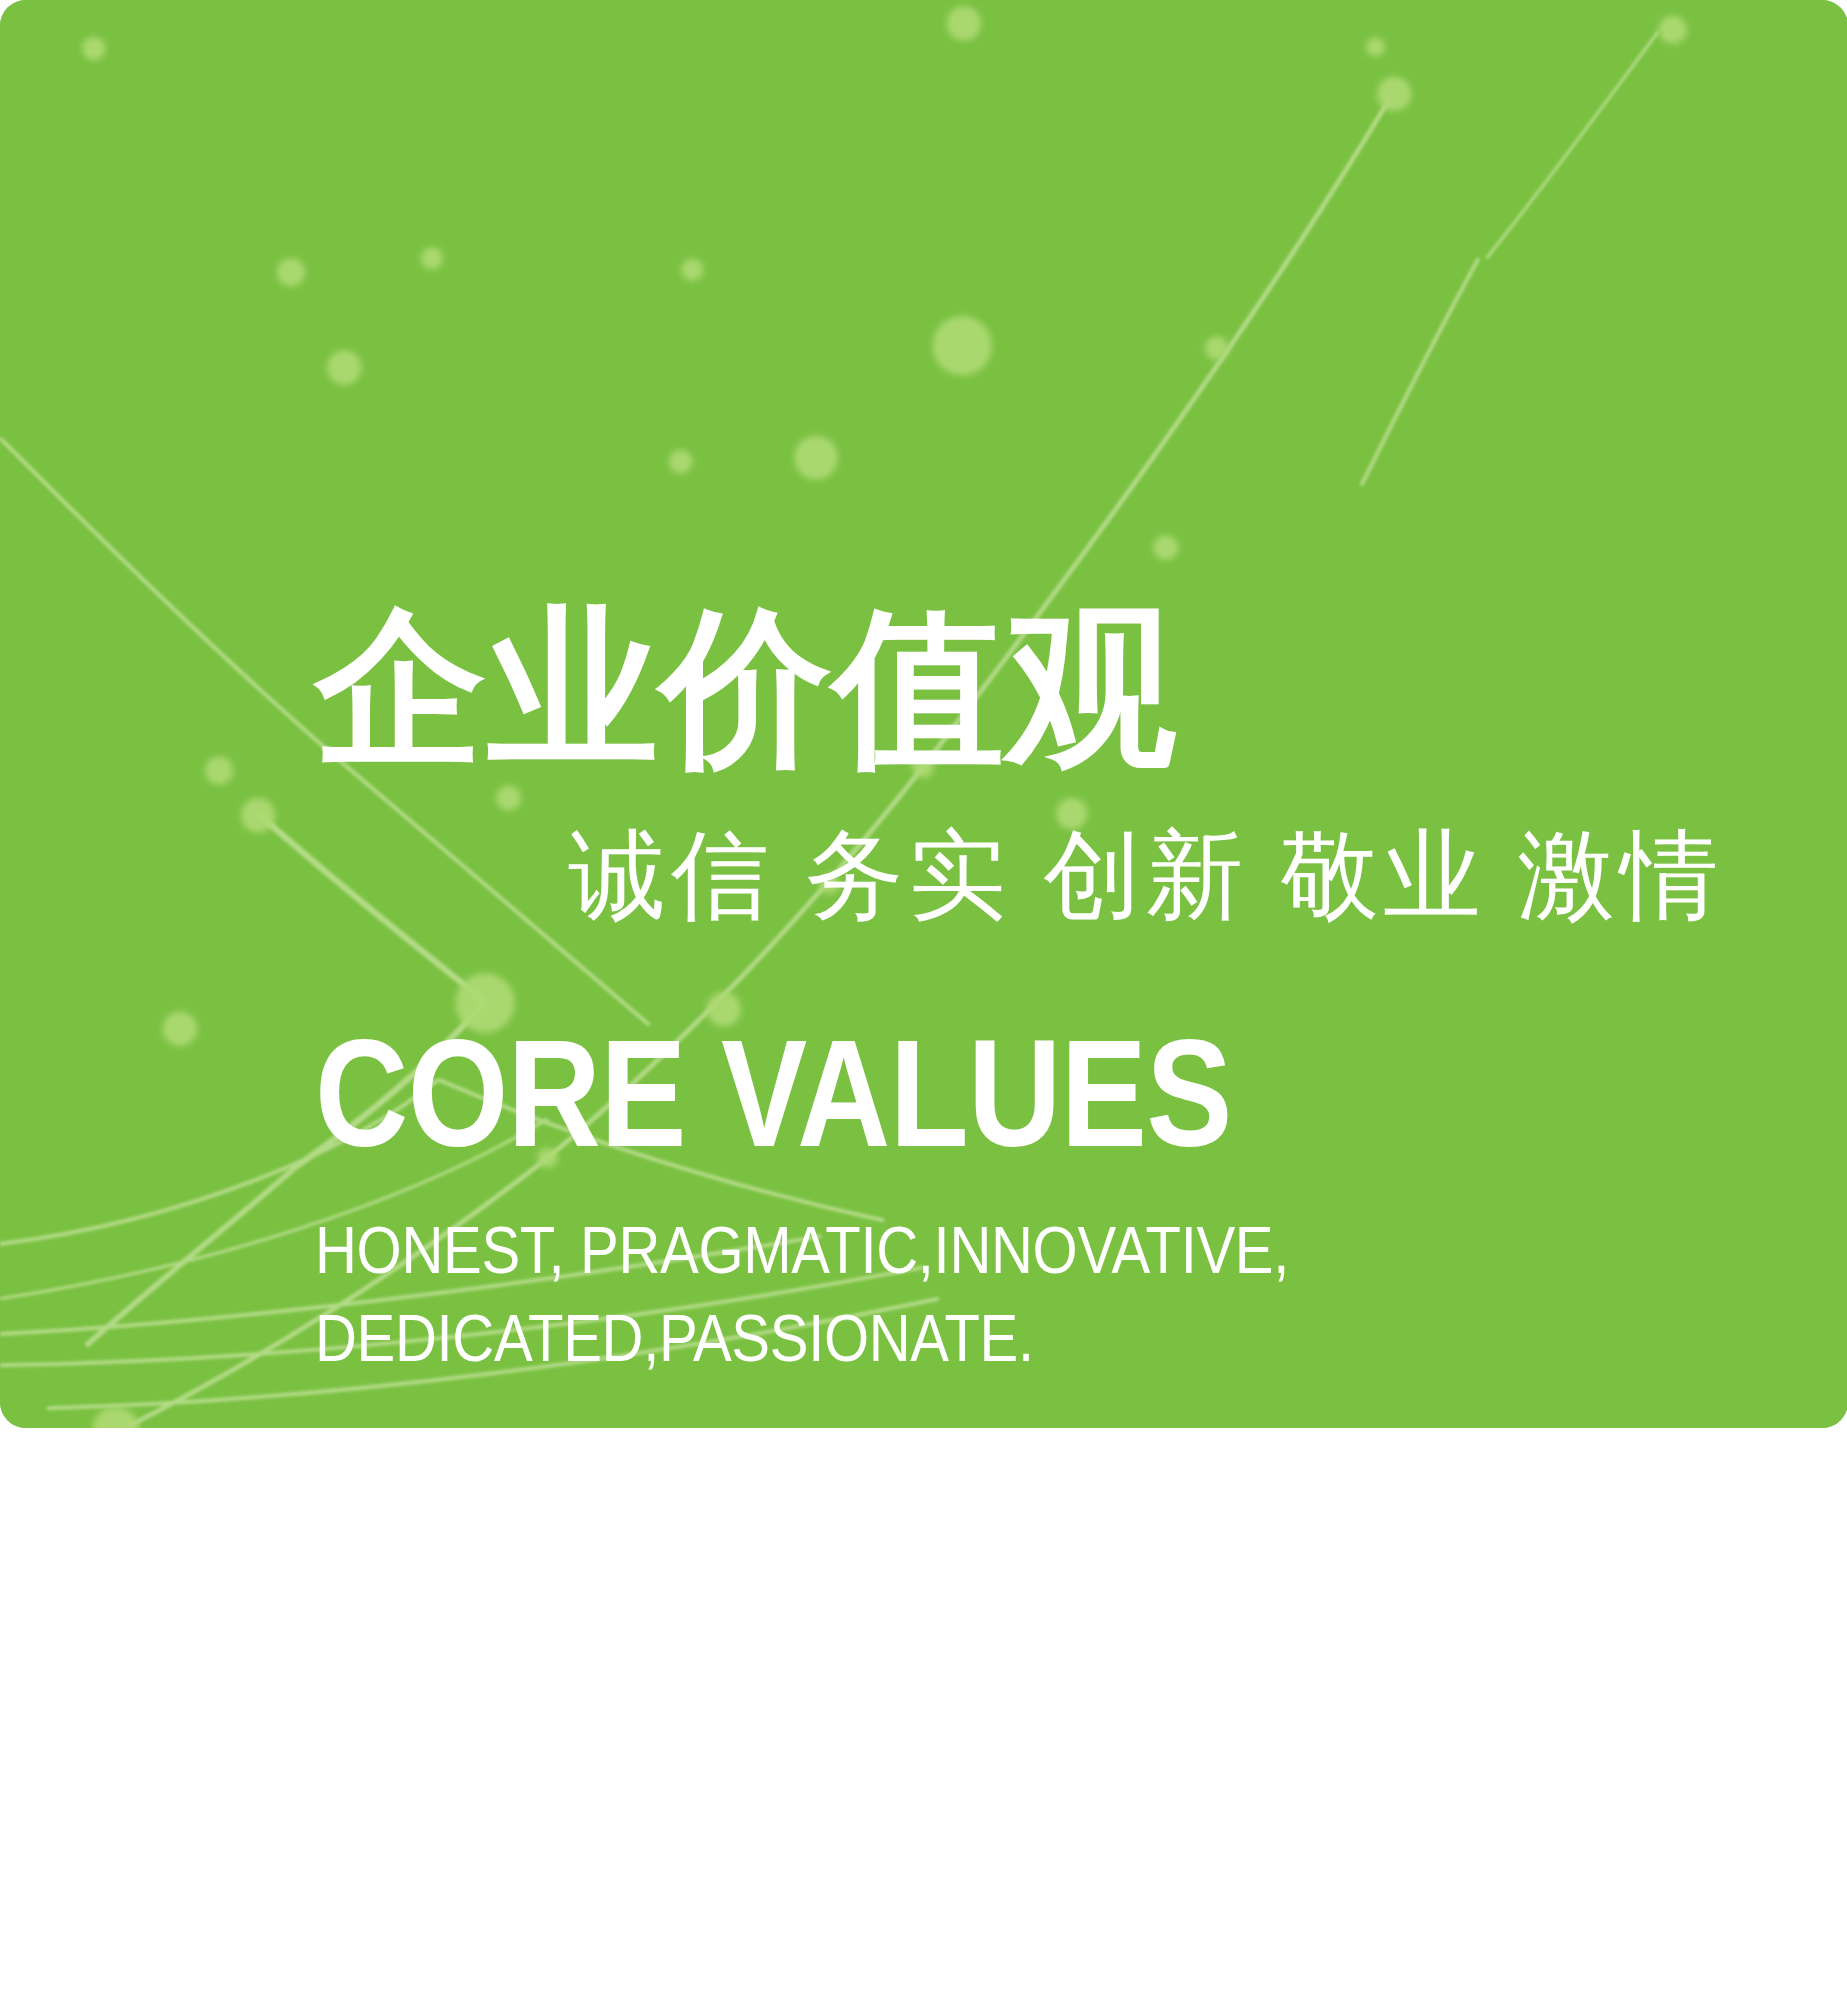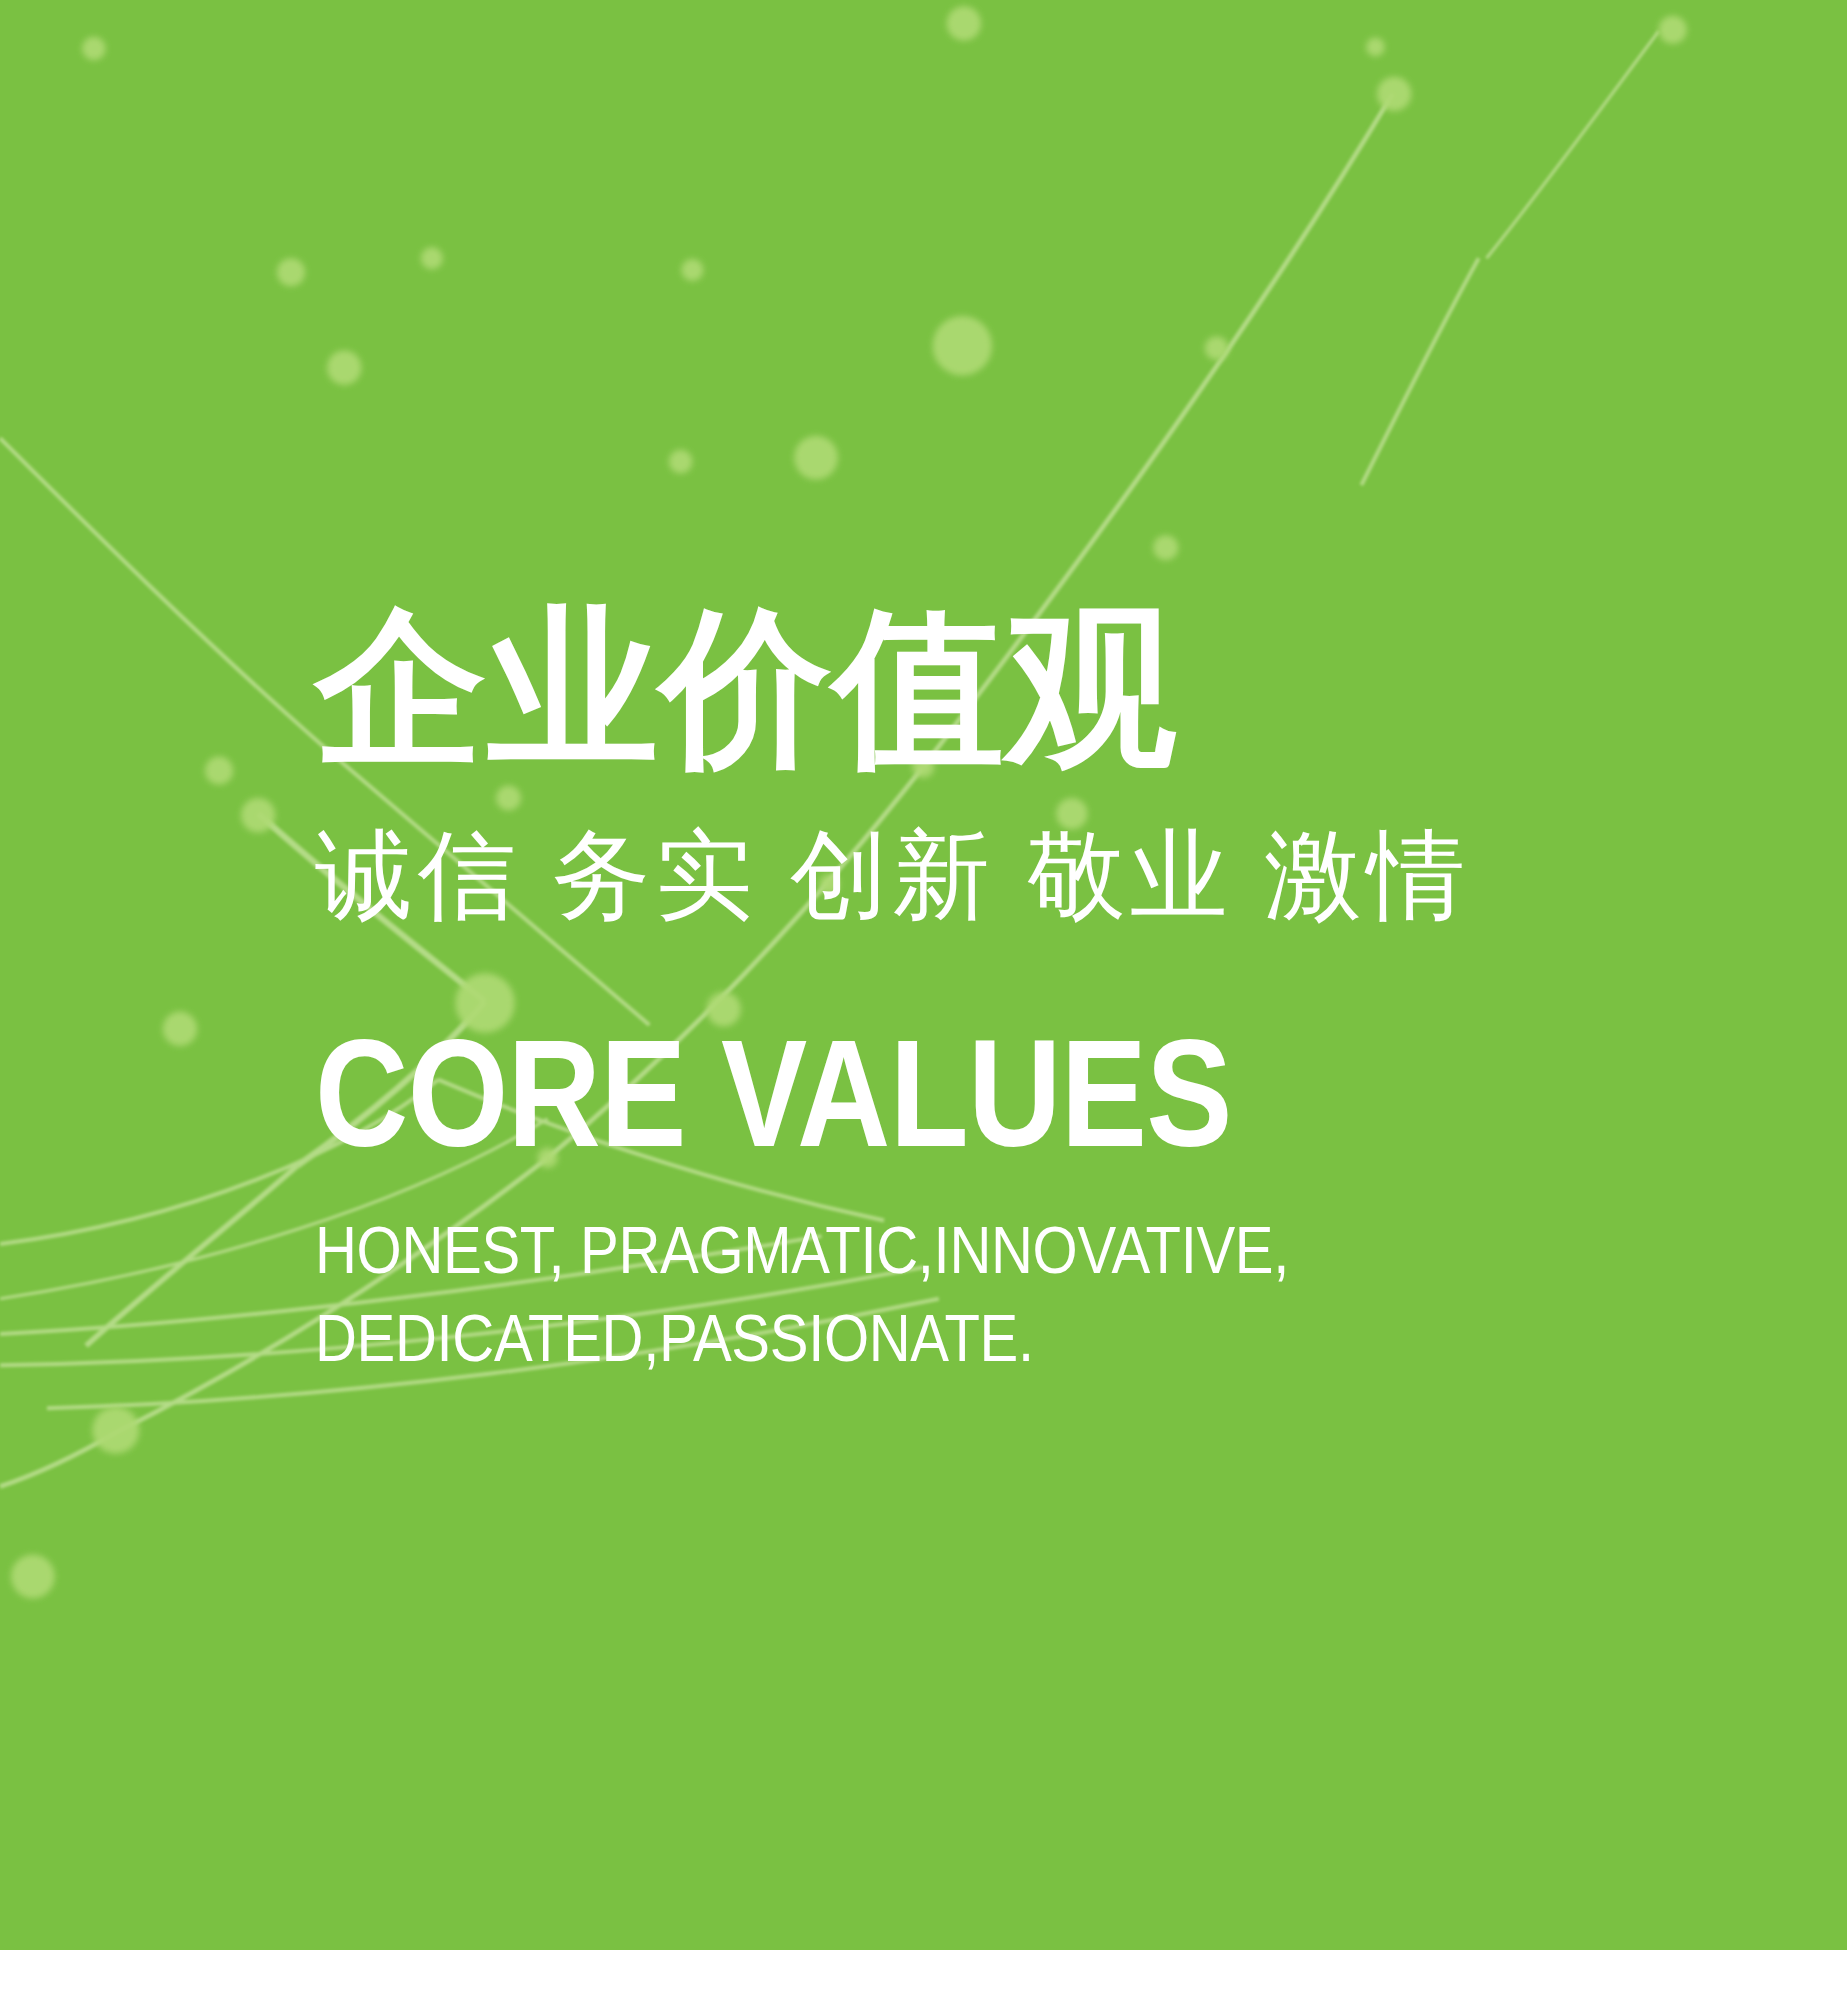--- a/index.html
+++ b/index.html
@@ -3,24 +3,25 @@
 <meta charset="utf-8">
 <style>
   html, body {
     margin: 0;
     padding: 0;
     background: #ffffff;
   }
   #poster {
     position: relative;
     width: 1848px;
-    height: 1950px;
+    height: 1428px;
     overflow: hidden;
     background: #7ac142;
     font-family: "Liberation Sans", "DejaVu Sans", sans-serif;
+    border-radius: 26px;
   }
   #bg-svg {
     position: absolute;
     inset: 0;
     width: 1848px;
     height: 2006px;
     display: block;
   }
   .content {
     position: absolute;
@@ -39,20 +40,21 @@
     white-space: nowrap;
   }
   .subtitle-cn {
     color: #ffffff;
     font-size: 98px;
     line-height: 1.0;
     font-weight: 400;
     letter-spacing: 4.7px;
     margin: 53px 0 0 0;
     white-space: nowrap;
+    text-align: right;
   }
   .title-en {
     color: #ffffff;
     font-size: 153px;
     line-height: 1.0;
     font-weight: 700;
     letter-spacing: -0.8px;
     margin: 92px 0 0 0;
     white-space: nowrap;
     transform: scaleX(0.845);

